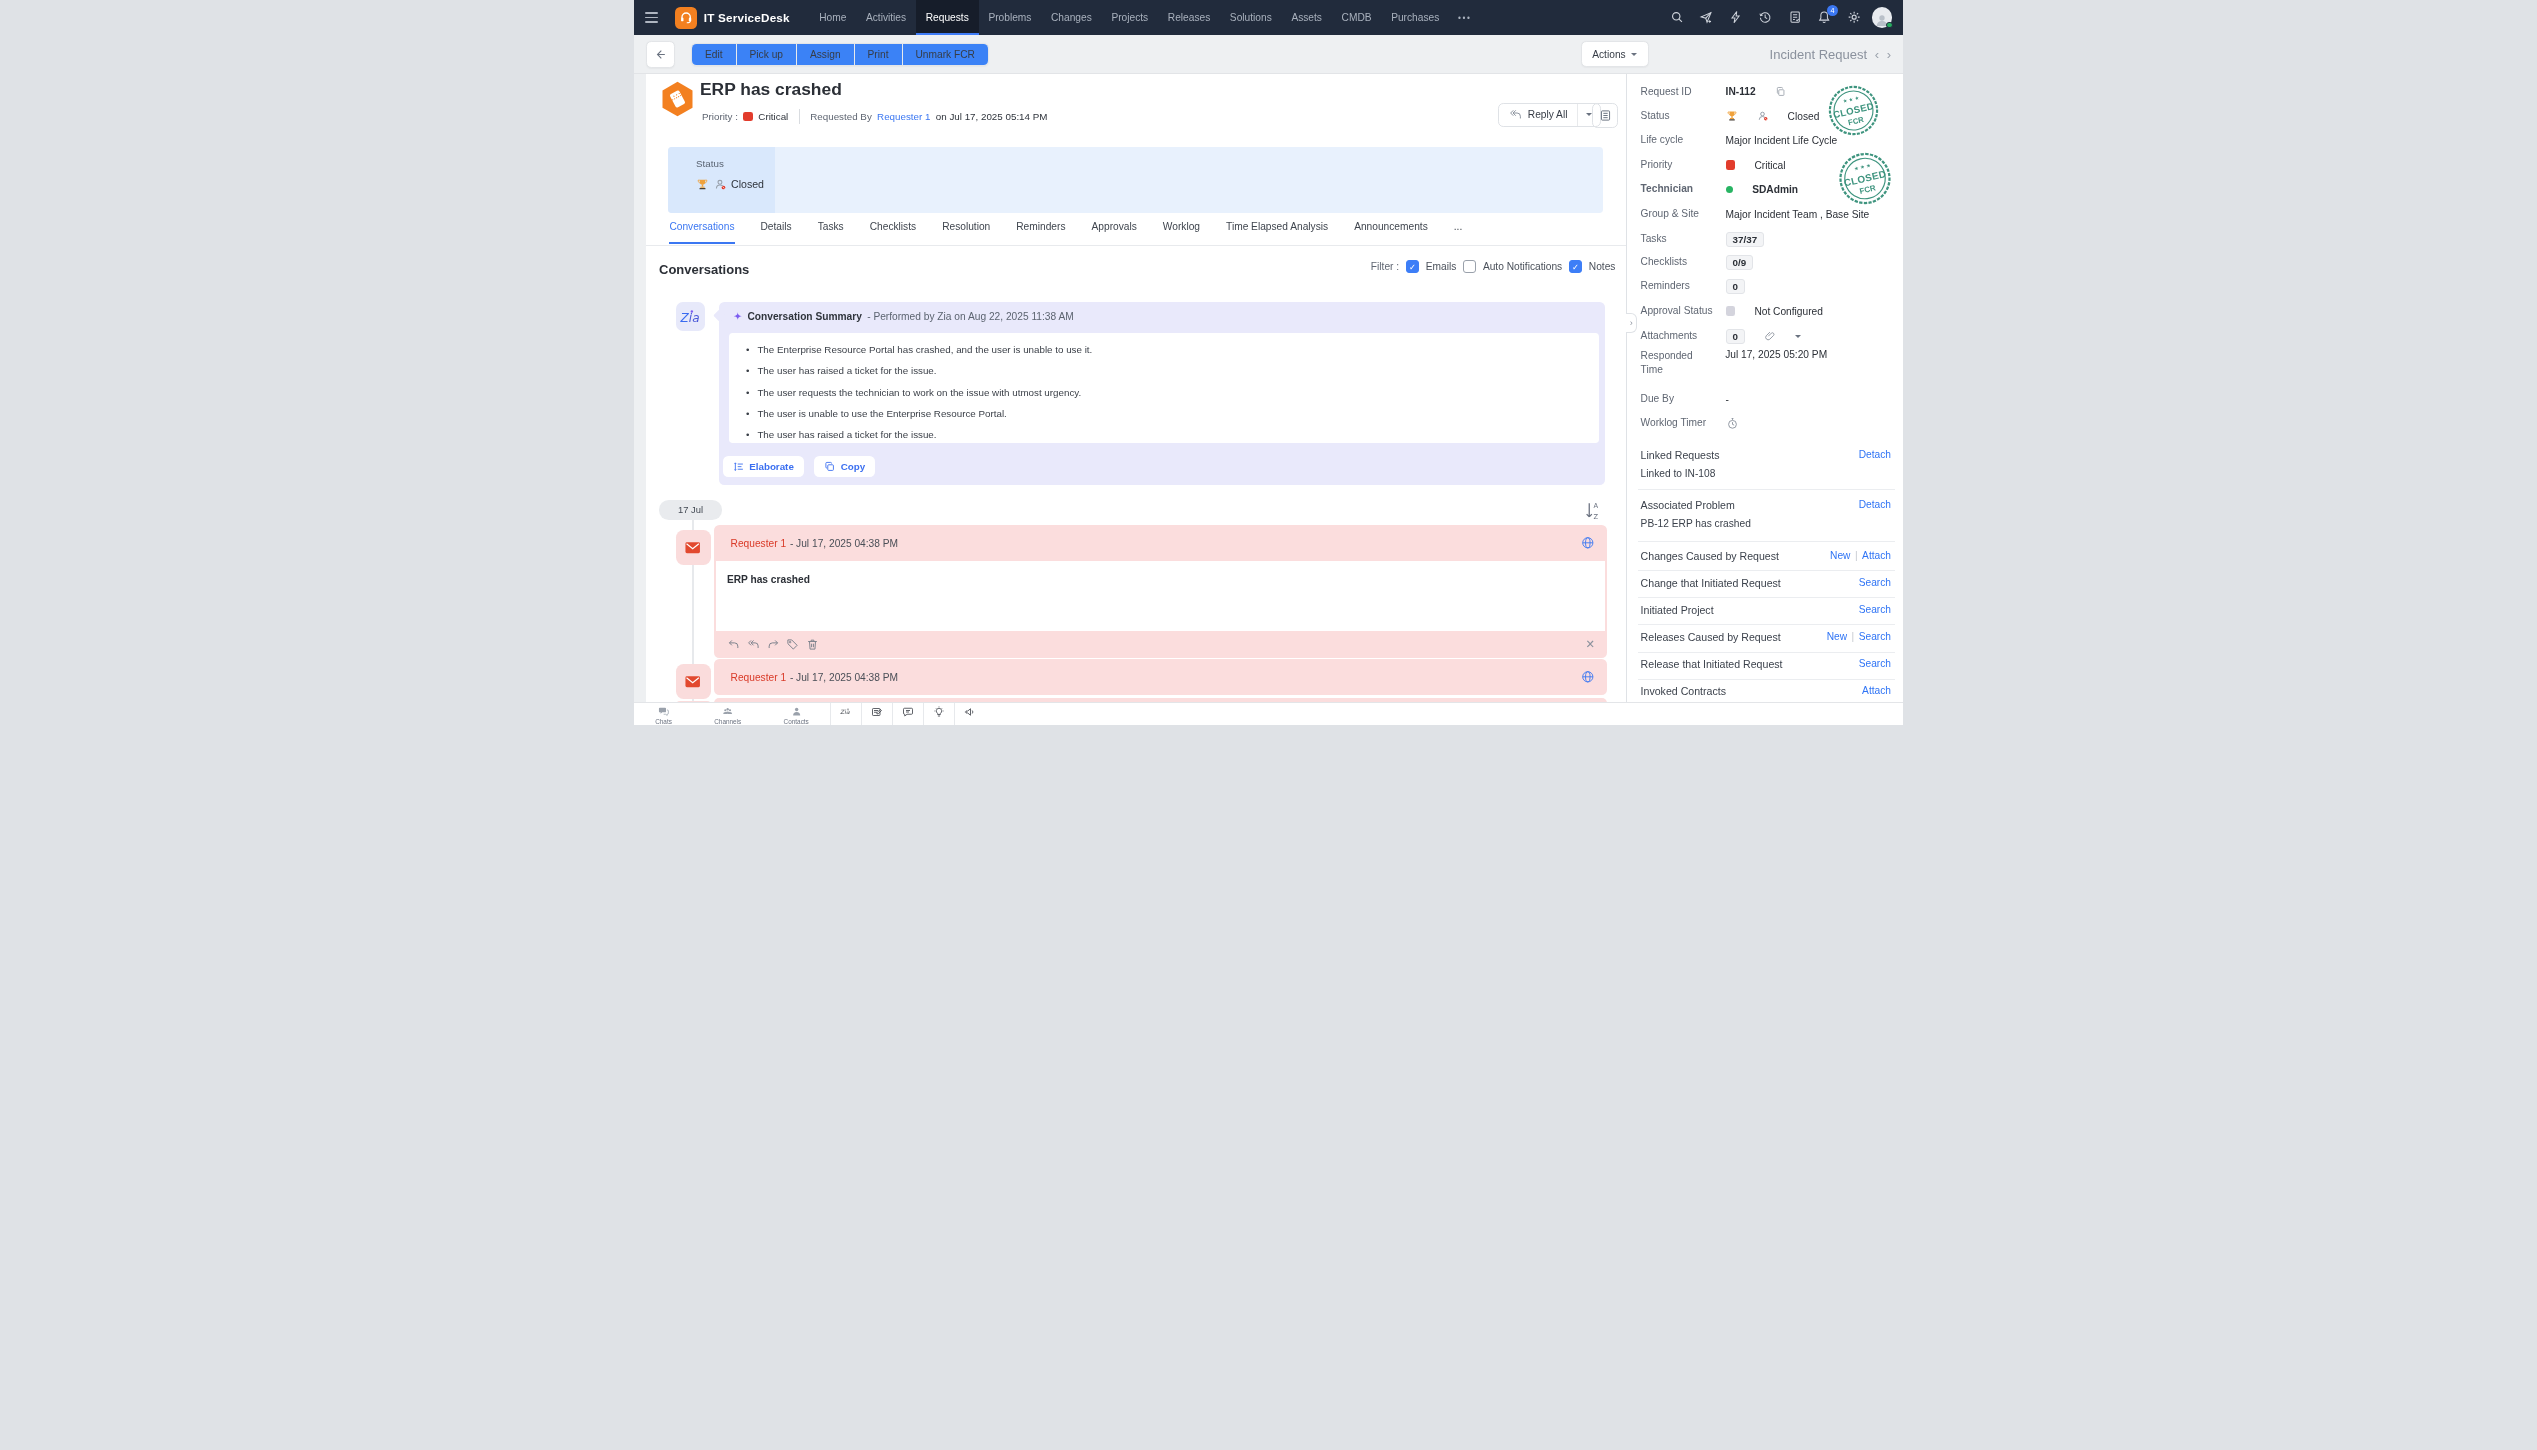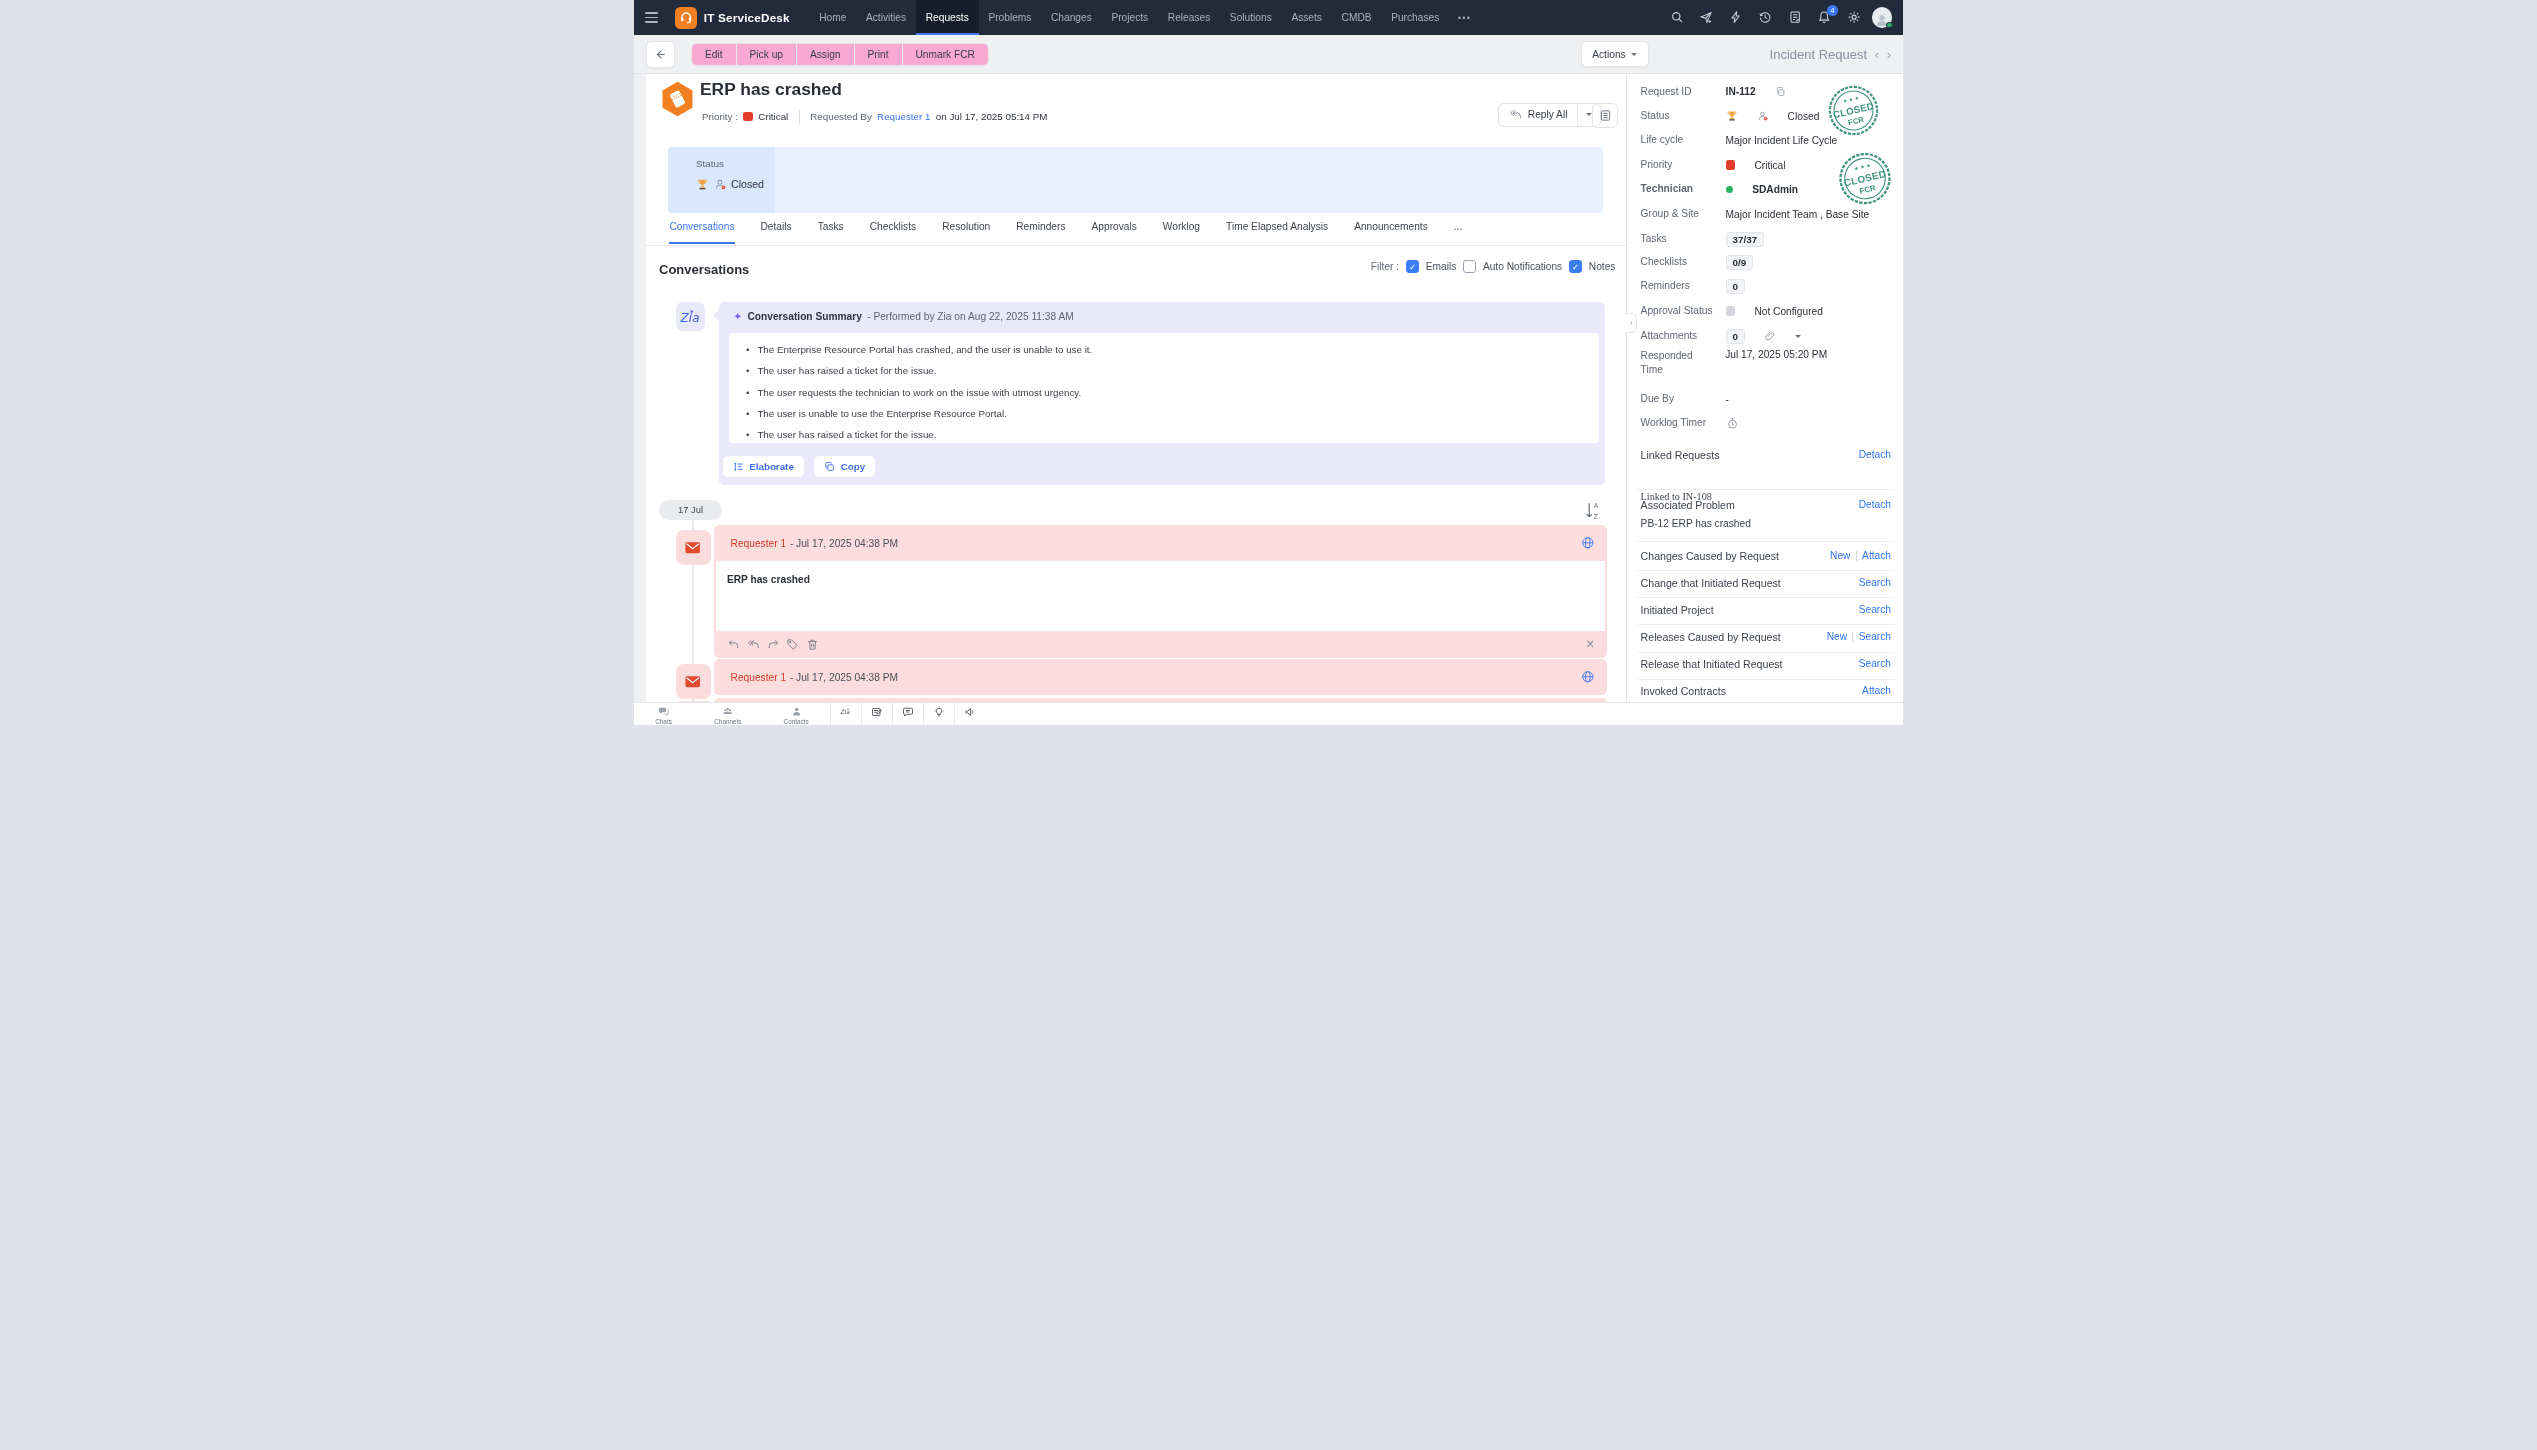--- a/index.html
+++ b/index.html
@@ -24,21 +24,21 @@
   .nav-icon-btn svg { width:14.3px; height:14.3px; }
   .badge { position:absolute; top:-1.5px; right:-2.3px; min-width:11.3px; height:11.3px; border-radius:6px; background:#3b77f2; color:#fff; font-size:7.2px; display:flex; align-items:center; justify-content:center; padding:0 2.3px; }
   .avatar { width:20.4px; height:20.4px; border-radius:50%; background:#e8ebef; position:relative; cursor:pointer; display:flex; align-items:flex-end; justify-content:center; overflow:visible; }
   .avatar svg { width:16px; height:16px; }
   .presence { position:absolute; right:-0.8px; bottom:-0.8px; width:6.8px; height:6.8px; border-radius:50%; background:#27ae60; border:1.1px solid #212b3c; }
 
   
   .toolbar { position:absolute; top:35px; left:0; width:100%; height:39px; background:#eef0f2; border-bottom:0.8px solid #e2e4e7; display:flex; align-items:center; z-index:30; }
   .tb-back { width:29px; height:27px; margin-left:12px; background:#fff; border:0.8px solid #e3e5e8; border-radius:5.3px; display:flex; align-items:center; justify-content:center; box-shadow:0 0.8px 1.5px rgba(0,0,0,.04); cursor:pointer; }
   .btn-group { display:flex; margin-left:16px; border:0.8px solid #e3e5e8; border-radius:5.3px; overflow:hidden; background:#fff; box-shadow:0 0.8px 1.5px rgba(0,0,0,.04); }
-  .btn-group .tb-btn { padding:5px 13px; font-size:10.2px; color:#363c46; background:#f9a8d4; border:none; border-right:0.8px solid #e8eaec; cursor:pointer; white-space:nowrap; }
+  .btn-group .tb-btn { padding:5px 13px; font-size:10.2px; color:#363c46; background:#3b82f6; border:none; border-right:0.8px solid #e8eaec; cursor:pointer; white-space:nowrap; }
   .btn-group .tb-btn:last-child { border-right:none; }
   .tb-actions { margin-left:auto; background:#fff; border:0.8px solid #e3e5e8; border-radius:5.3px; padding:6.8px 10.6px; font-size:10.2px; color:#363c46; display:flex; align-items:center; gap:5.3px; cursor:pointer; box-shadow:0 0.8px 1.5px rgba(0,0,0,.04); }
   .caret { width:0; height:0; border-left:3px solid transparent; border-right:3px solid transparent; border-top:3.8px solid #6a7280; }
   .tb-pagetype { display:flex; align-items:center; gap:7.6px; margin:0 12px 0 121px; color:#8a919d; }
   .tb-pagetype .pt-label { font-size:13px; }
   .pt-chev { font-size:13px; color:#9aa1ab; cursor:pointer; line-height:1; }
 
   
   .gutter { position:absolute; left:0; top:73px; width:12px; bottom:22.7px; background:#eef0f2; }
   .main { position:absolute; left:12px; top:73px; width:980px; height:629px; background:#fff; overflow:hidden; }
@@ -607,21 +607,21 @@
       <circle cx="40" cy="40" r="30.5" fill="none" stroke="#2e8b74" stroke-width="1.8"></circle>
       <text x="40" y="25" text-anchor="middle" font-size="8" fill="#2e8b74">★ ★ ★</text>
       <text x="40" y="45" text-anchor="middle" font-size="15" font-weight="bold" fill="#2e8b74" letter-spacing="0.5">CLOSED</text>
       <text x="40" y="61" text-anchor="middle" font-size="12" font-weight="bold" fill="#2e8b74">FCR</text>
     </svg>
 
     <span class="sb-sec-label" style="top:376px;">Linked Requests</span>
     <span class="sb-sec-actions" style="top:376px;">
         <span>Detach</span>
       </span>
-    <span class="sb-sub" style="top:418px;font-family:Liberation Serif, serif;">Linked to IN-108</span>
+    <span class="sb-sub" style="top:395px;">Linked to IN-108</span>
     <div class="sb-hr" style="top:416px;"></div>
 
     <span class="sb-sec-label" style="top:426px;">Associated Problem</span>
     <span class="sb-sec-actions" style="top:426px;">
         <span>Detach</span>
       </span>
     <span class="sb-sub" style="top:445px;">PB-12 ERP has crashed</span>
     <div class="sb-hr" style="top:468px;"></div>
 
     <span class="sb-sec-label" style="top:477px;">Changes Caused by Request</span>

